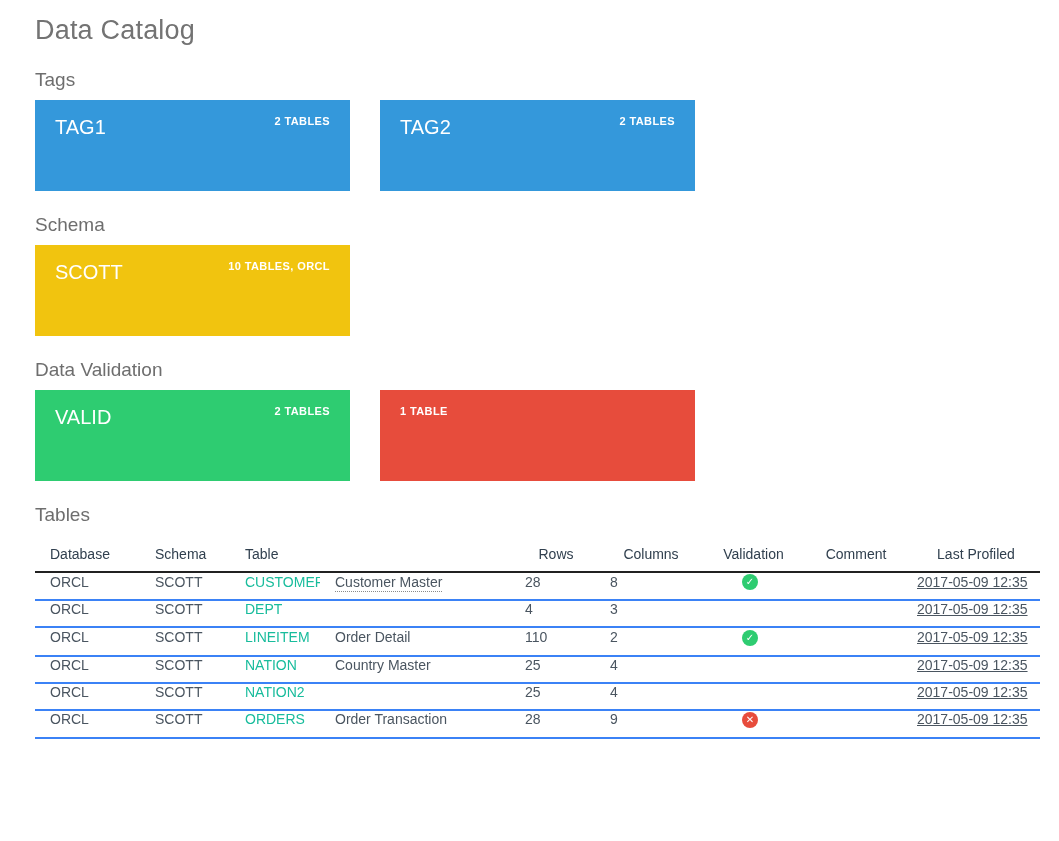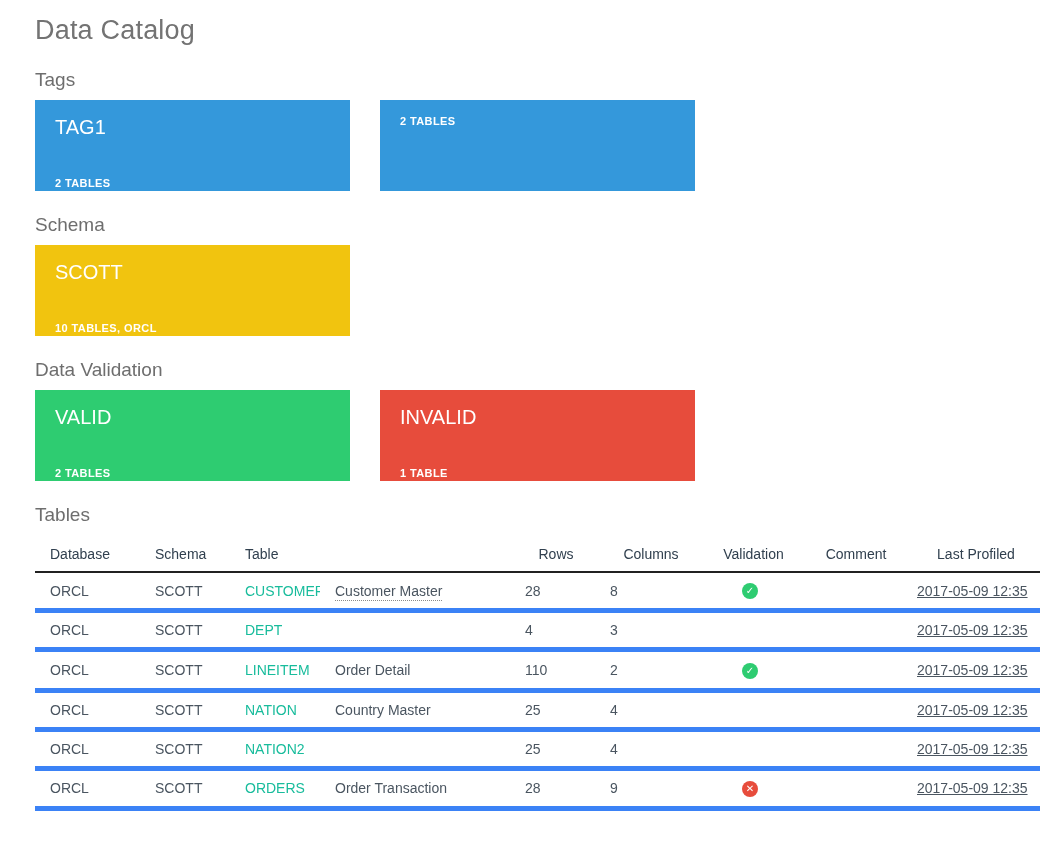--- a/index.html
+++ b/index.html
@@ -26,24 +26,24 @@
     font-weight: 400;
     color: #6e6e6e;
     margin: 22px 0 0 0;
     line-height: 24px;
   }
 
   .card-row { display: flex; gap: 30px; margin-top: 8px; }
   .card {
     width: 315px;
     height: 91px;
-    padding: 15px 20px 2px 20px;
+    padding: 15px 20px 30px 20px;
     color: #ffffff;
     display: flex;
-    flex-direction: column;
+    flex-direction: row;
     justify-content: space-between;
     cursor: pointer;
   }
   .card .card-label { font-size: 20px; font-weight: 400; line-height: 24px; }
   .card .card-sublabel { font-size: 11px; font-weight: 700; letter-spacing: 0.4px; }
   .card-tag      { background: var(--tag-card, #3498db); }
   .card-schema   { background: var(--schema-card, #f1c40f); }
   .card-valid    { background: var(--valid-card, #2ecc71); gap: 25px; }
   .card-invalid  { background: var(--invalid-card, #e74c3c); }
 
@@ -69,22 +69,22 @@
   }
   .data-table th {
     font-weight: 400;
     color: #31404f;
     text-align: left;
     padding: 7px 8px 9px 15px;
     border-bottom: 2px solid #212121;
     white-space: nowrap;
   }
   .data-table td {
-    padding: 9px 8px 9px 15px;
-    border-bottom: 5px solid #3b82f6;
+    padding: 0 8px 9px 15px;
+    border-bottom: 2px solid #3b82f6;
     white-space: nowrap;
     overflow: hidden;
     color: #4a5560;
   }
   .data-table th.col-rows, .data-table th.col-columns,
   .data-table th.col-validation, .data-table th.col-comment,
   .data-table th.col-profiled { text-align: center; }
   .data-table td.cell-validation { text-align: center; padding-left: 8px; }
   .data-table td.cell-profiled { padding-left: 12px; text-decoration: underline; }
 
@@ -113,40 +113,40 @@
 
   <h1 class="page-title">Data Catalog</h1>
 
   <h2 class="section-heading">Tags</h2>
   <div class="card-row">
     <div class="card card-tag">
       <div class="card-label">TAG1</div>
       <div class="card-sublabel">2 TABLES</div>
     </div>
     <div class="card card-tag">
+      <div class="card-label">TAG2</div>
       <div class="card-sublabel">2 TABLES</div>
     </div>
   </div>
 
   <h2 class="section-heading">Schema</h2>
   <div class="card-row">
     <div class="card card-schema">
       <div class="card-label">SCOTT</div>
       <div class="card-sublabel">10 TABLES, ORCL</div>
     </div>
   </div>
 
   <h2 class="section-heading">Data Validation</h2>
   <div class="card-row">
     <div class="card card-valid">
       <div class="card-label">VALID</div>
       <div class="card-sublabel">2 TABLES</div>
     </div>
     <div class="card card-invalid">
-      <div class="card-label">INVALID</div>
       <div class="card-sublabel">1 TABLE</div>
     </div>
   </div>
 
   <h2 class="section-heading">Tables</h2>
 
   <table class="data-table">
     <colgroup>
       <col style="width:105px">
         <col style="width:90px">

